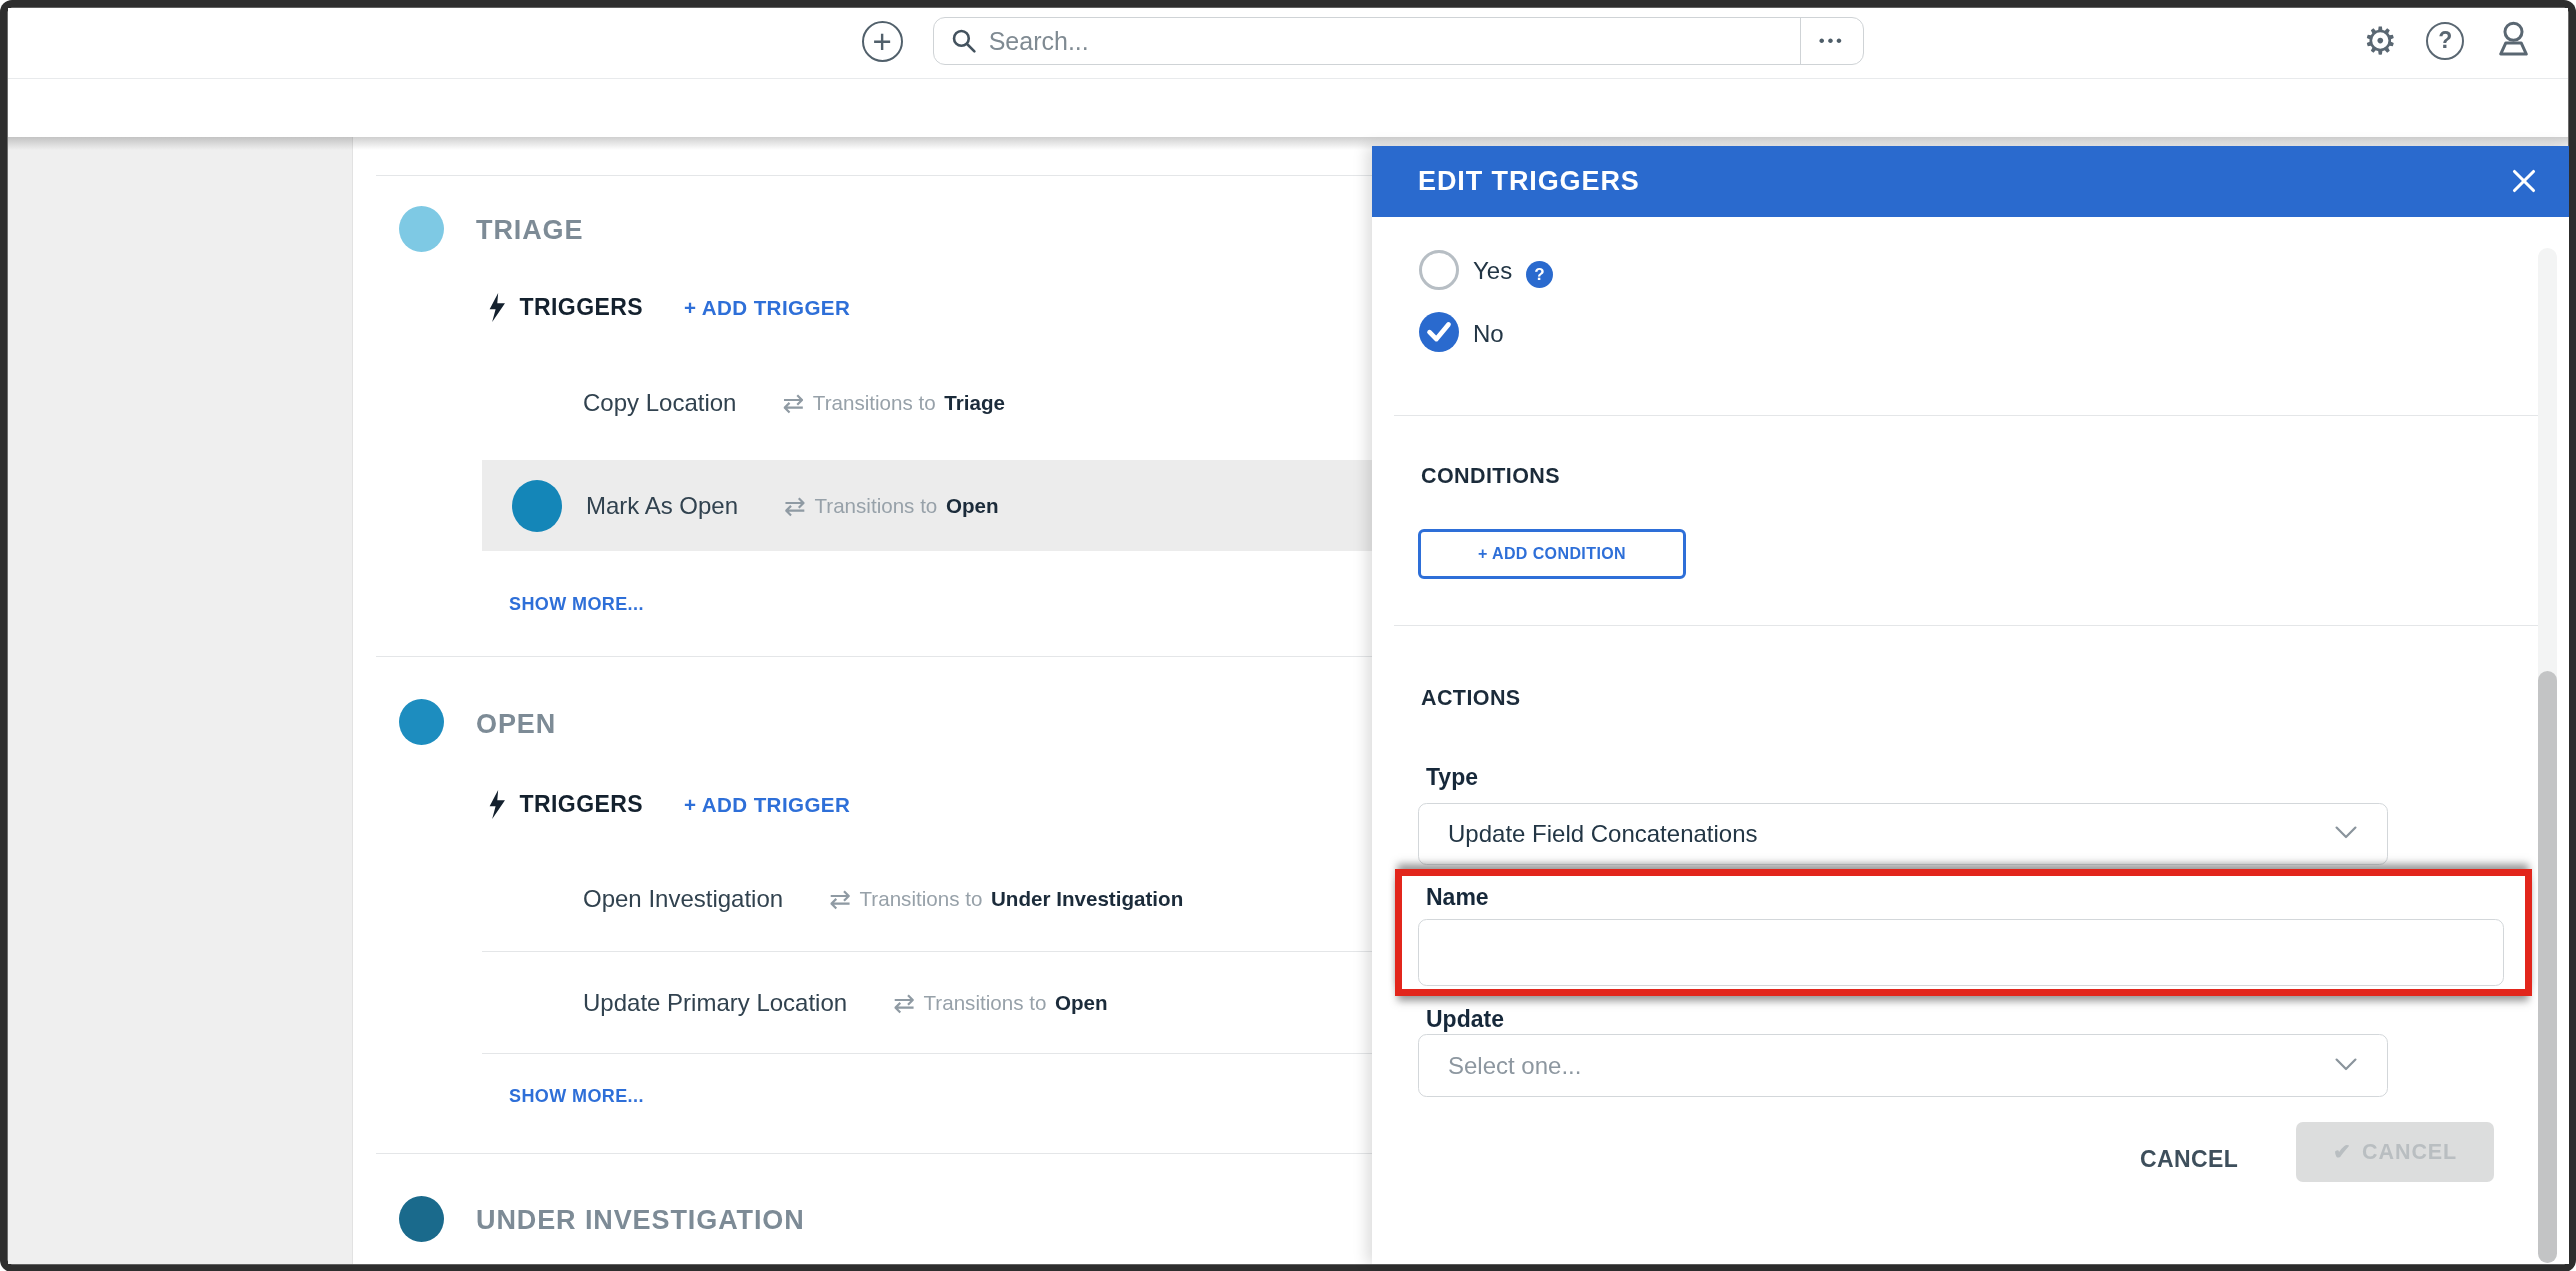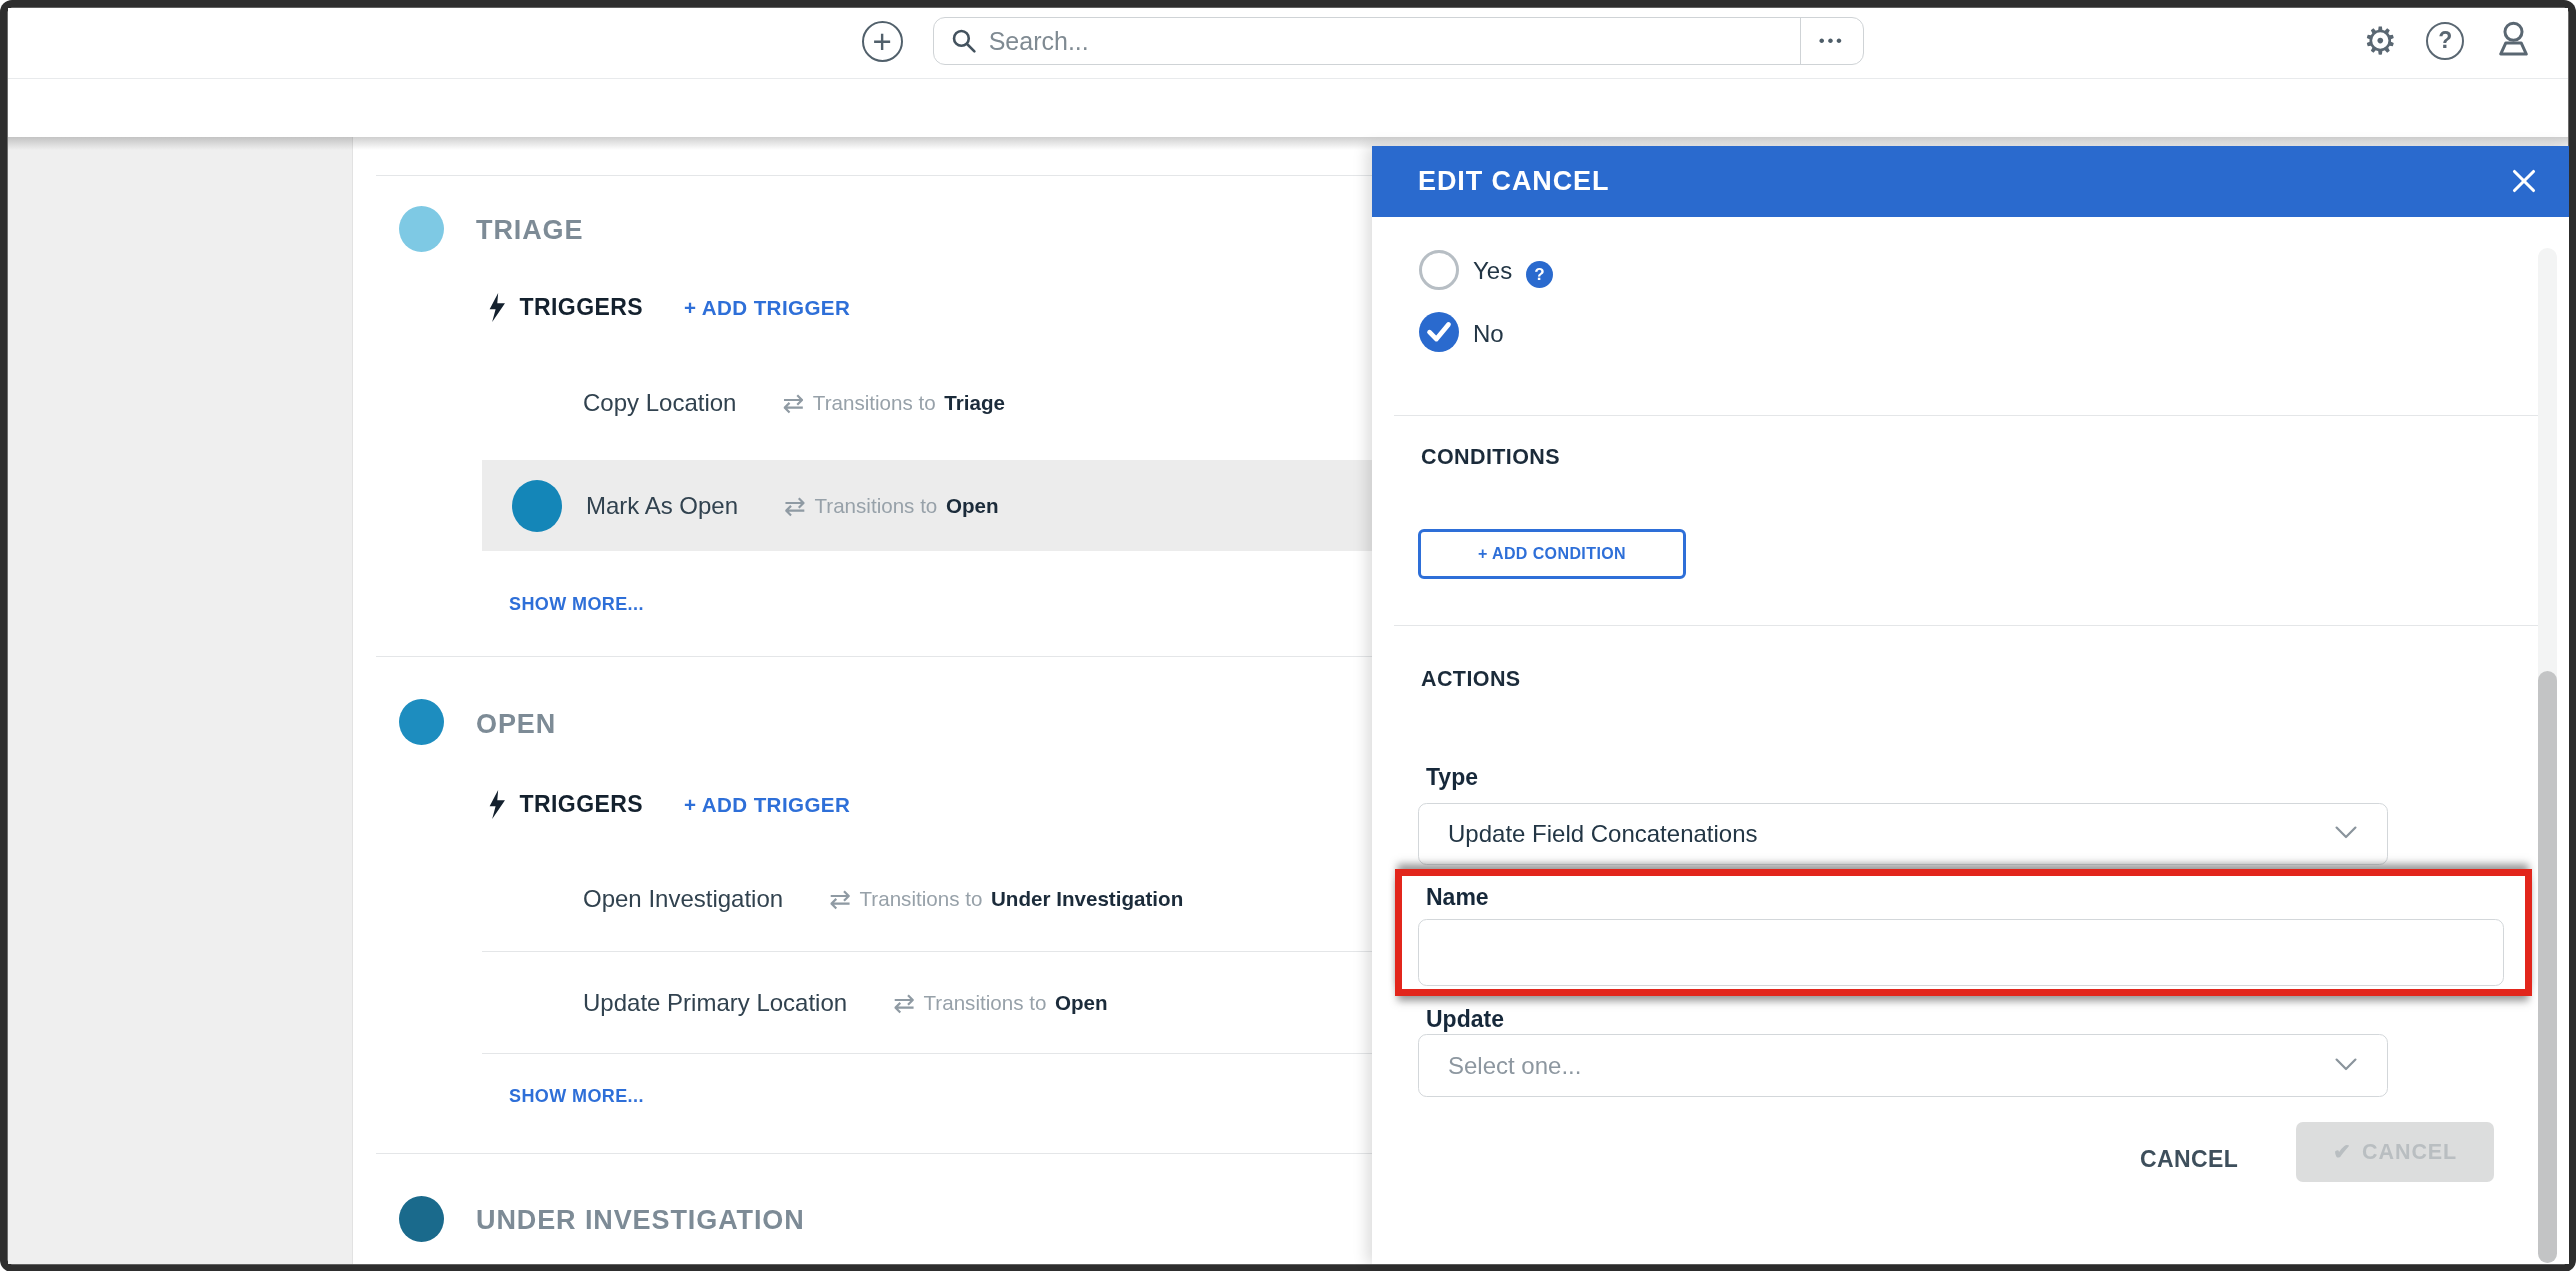--- a/index.html
+++ b/index.html
@@ -58,21 +58,21 @@
   .panel-header{position:absolute;left:0;right:0;top:0;height:71px;background:#2a6ace;display:flex;align-items:center;}
   .panel-title{margin-left:46px;font-size:27px;font-weight:bold;color:#fff;letter-spacing:0.9px;}
   .panel-close{position:absolute;right:31px;top:20.6px;width:29px;height:29px;display:flex;align-items:center;justify-content:center;}
   .radio{position:absolute;width:40px;height:40px;border-radius:50%;box-sizing:border-box;}
   .radio.off{border:3.4px solid #b7bec4;background:#fff;}
   .radio.on{background:#2a6ace;display:flex;align-items:center;justify-content:center;}
   .radio-label{position:absolute;font-size:24px;color:#233645;}
   .help-badge{position:absolute;width:27px;height:27px;border-radius:50%;background:#2a6ace;color:#fff;
     display:flex;align-items:center;justify-content:center;font-size:17px;font-weight:bold;}
   .p-divider{position:absolute;height:0.9px;background:#e4e6e8;left:21.5px;width:1144px;}
-  .p-heading{position:absolute;font-size:21.5px;font-weight:bold;color:#1b2b3a;letter-spacing:0.4px;}
+  .p-heading{position:absolute;font-size:21.5px;font-weight:bold;color:#1b2b3a;letter-spacing:0.4px;margin-top:19px;}
   .add-cond{position:absolute;left:46px;width:268px;height:50px;border:3.4px solid #2e6fd8;border-radius:6px;background:#fff;
     box-sizing:border-box;display:flex;align-items:center;justify-content:center;
     font-size:16px;font-weight:bold;color:#2e6fd8;letter-spacing:0.4px;}
   .field-label{position:absolute;font-size:23px;font-weight:bold;color:#16283a;}
   .select{position:absolute;left:46px;width:970px;border:1.7px solid #d3d7da;border-radius:8.6px;background:#fff;
     box-sizing:border-box;display:flex;align-items:center;padding:0 29px;}
   .select .val{font-size:24px;color:#233645;flex:1;}
   .select .val.placeholder{color:#8d97a0;}
   .name-input{position:absolute;left:46px;width:1086px;height:67px;border:1.7px solid #d3d7da;border-radius:8.6px;
     box-sizing:border-box;font-size:24px;padding:0 26px;color:#233645;outline:none;background:#fff;font-family:"Liberation Sans",sans-serif;}
@@ -202,21 +202,21 @@
 
   <div class="card-divider" style="left:376px;top:1153px;width:1026px;"></div>
 
   <div class="state-circle" style="left:399px;top:1196px;width:45px;height:46px;background:#1a6a8c;"></div>
   <div class="state-name" style="left:476px;top:1205px;">UNDER INVESTIGATION</div>
 
   <div class="nav-shadow"></div>
 
   <div class="panel">
     <div class="panel-header">
-      <span class="panel-title">EDIT CANCEL</span>
+      <span class="panel-title">EDIT TRIGGERS</span>
       <span class="panel-close">
         <svg width="26" height="26" viewBox="0 0 30 30">
             <line x1="4" y1="4" x2="26" y2="26" stroke="#fff" stroke-width="3.5" stroke-linecap="round"></line>
             <line x1="26" y1="4" x2="4" y2="26" stroke="#fff" stroke-width="3.5" stroke-linecap="round"></line>
           </svg>
       </span>
     </div>
 
     <div class="radio off" style="left:47px;top:104px;"></div>
     <div class="radio-label" style="left:101px;top:111px;">Yes</div>

